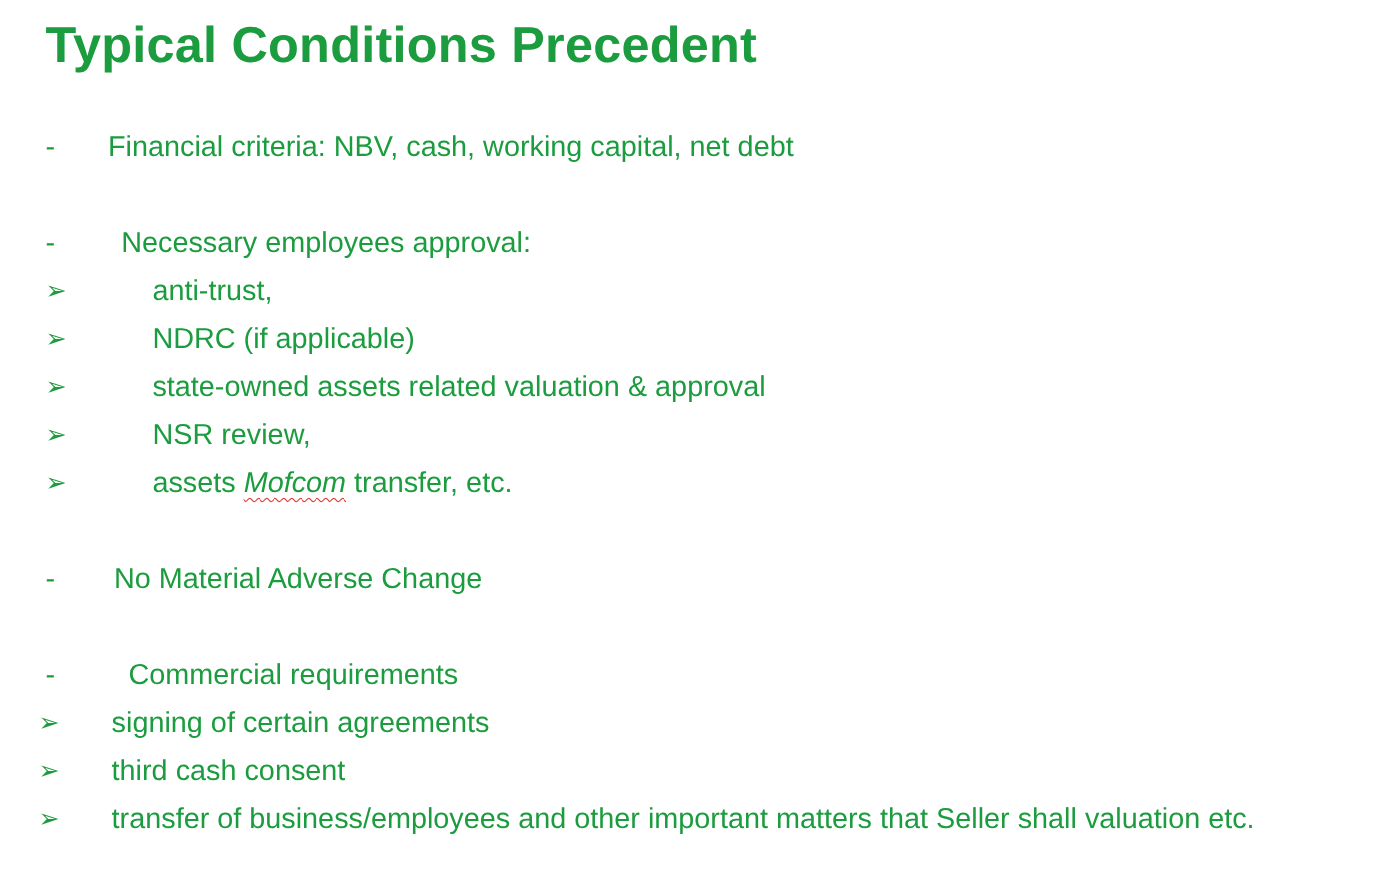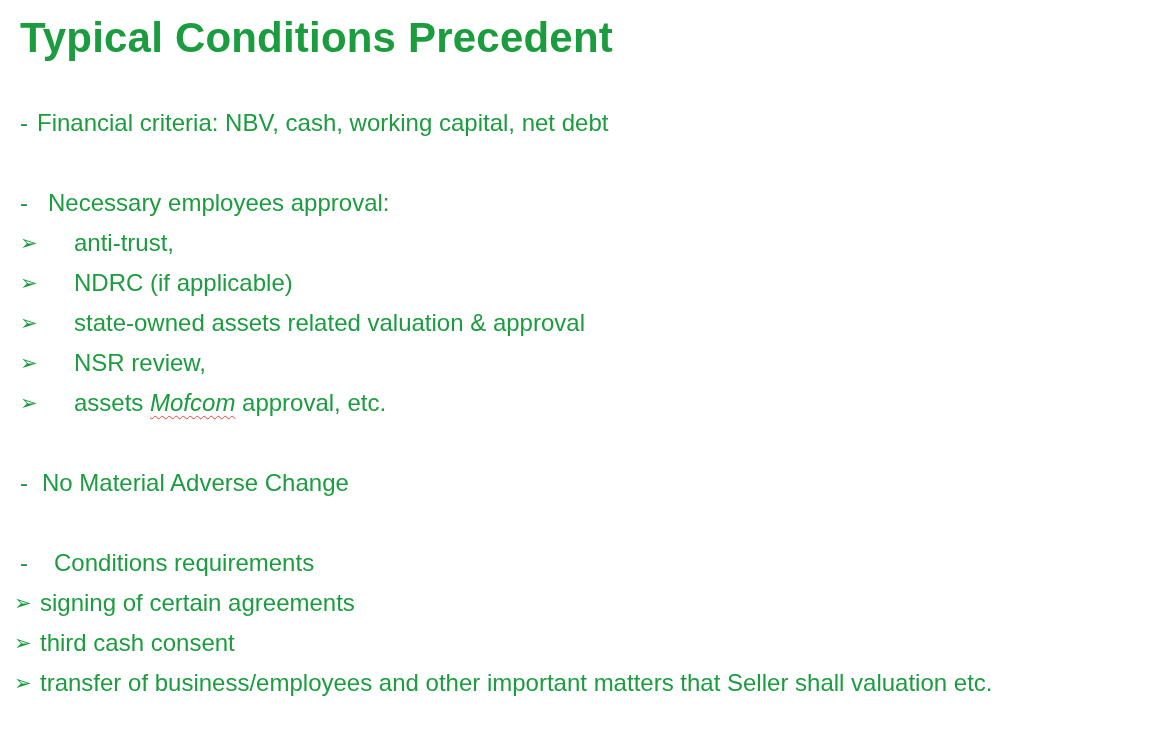--- a/index.html
+++ b/index.html
@@ -6,21 +6,21 @@
     margin: 0;
     padding: 0;
     background: #ffffff;
   }
   .slide {
     position: relative;
     width: 1150px;
     height: 740px;
     background: #ffffff;
     box-sizing: border-box;
-    padding: 14px 24px 0 20px;
+    padding: 14px 24px 0 38px;
     font-family: "Liberation Sans", "DejaVu Sans", sans-serif;
     color: #1B9C3E;
     overflow: hidden;
   }
   .title {
     font-size: 42px;
     font-weight: bold;
     line-height: 1.15;
     margin: 0 0 44px 0;
     color: #1B9C3E;
@@ -41,20 +41,21 @@
   .m17 { width: 17px; }
   .m28 { width: 28px; }
   .m22 { width: 22px; }
   .m34 { width: 34px; }
   
   .arrow-wide  { width: 54px; font-size: 21px; line-height: 33px; }
   .arrow-tight { width: 26px; font-size: 21px; line-height: 33px; margin-left: -6px; }
   .row-text {
     flex: 1 1 auto;
     min-width: 0;
+    margin-left: 35px;
   }
   .gap {
     height: 40px;
   }
   .squiggle {
     text-decoration: underline wavy #e0443f;
     text-decoration-thickness: 1px;
     text-underline-offset: 4px;
     font-style: italic;
   }
@@ -93,35 +94,35 @@
     <span class="row-text">state-owned assets related valuation &amp; approval</span>
   </div>
 
   <div class="row">
     <span class="marker arrow-wide">➢</span>
     <span class="row-text">NSR review,</span>
   </div>
 
   <div class="row">
     <span class="marker arrow-wide">➢</span>
-    <span class="row-text"><span>assets </span><span class="squiggle">Mofcom</span><span> approval, etc.</span></span>
+    <span class="row-text"><span>assets </span><span class="squiggle">Mofcom</span><span> transfer, etc.</span></span>
   </div>
 
   <div class="gap"></div>
 
   <div class="row">
     <span class="marker m22">-</span>
     <span class="row-text">No Material Adverse Change</span>
   </div>
 
   <div class="gap"></div>
 
   <div class="row">
     <span class="marker m34">-</span>
-    <span class="row-text">Conditions requirements</span>
+    <span class="row-text">Commercial requirements</span>
   </div>
 
   <div class="row">
     <span class="marker arrow-tight">➢</span>
     <span class="row-text">signing of certain agreements</span>
   </div>
 
   <div class="row">
     <span class="marker arrow-tight">➢</span>
     <span class="row-text">third cash consent</span>

